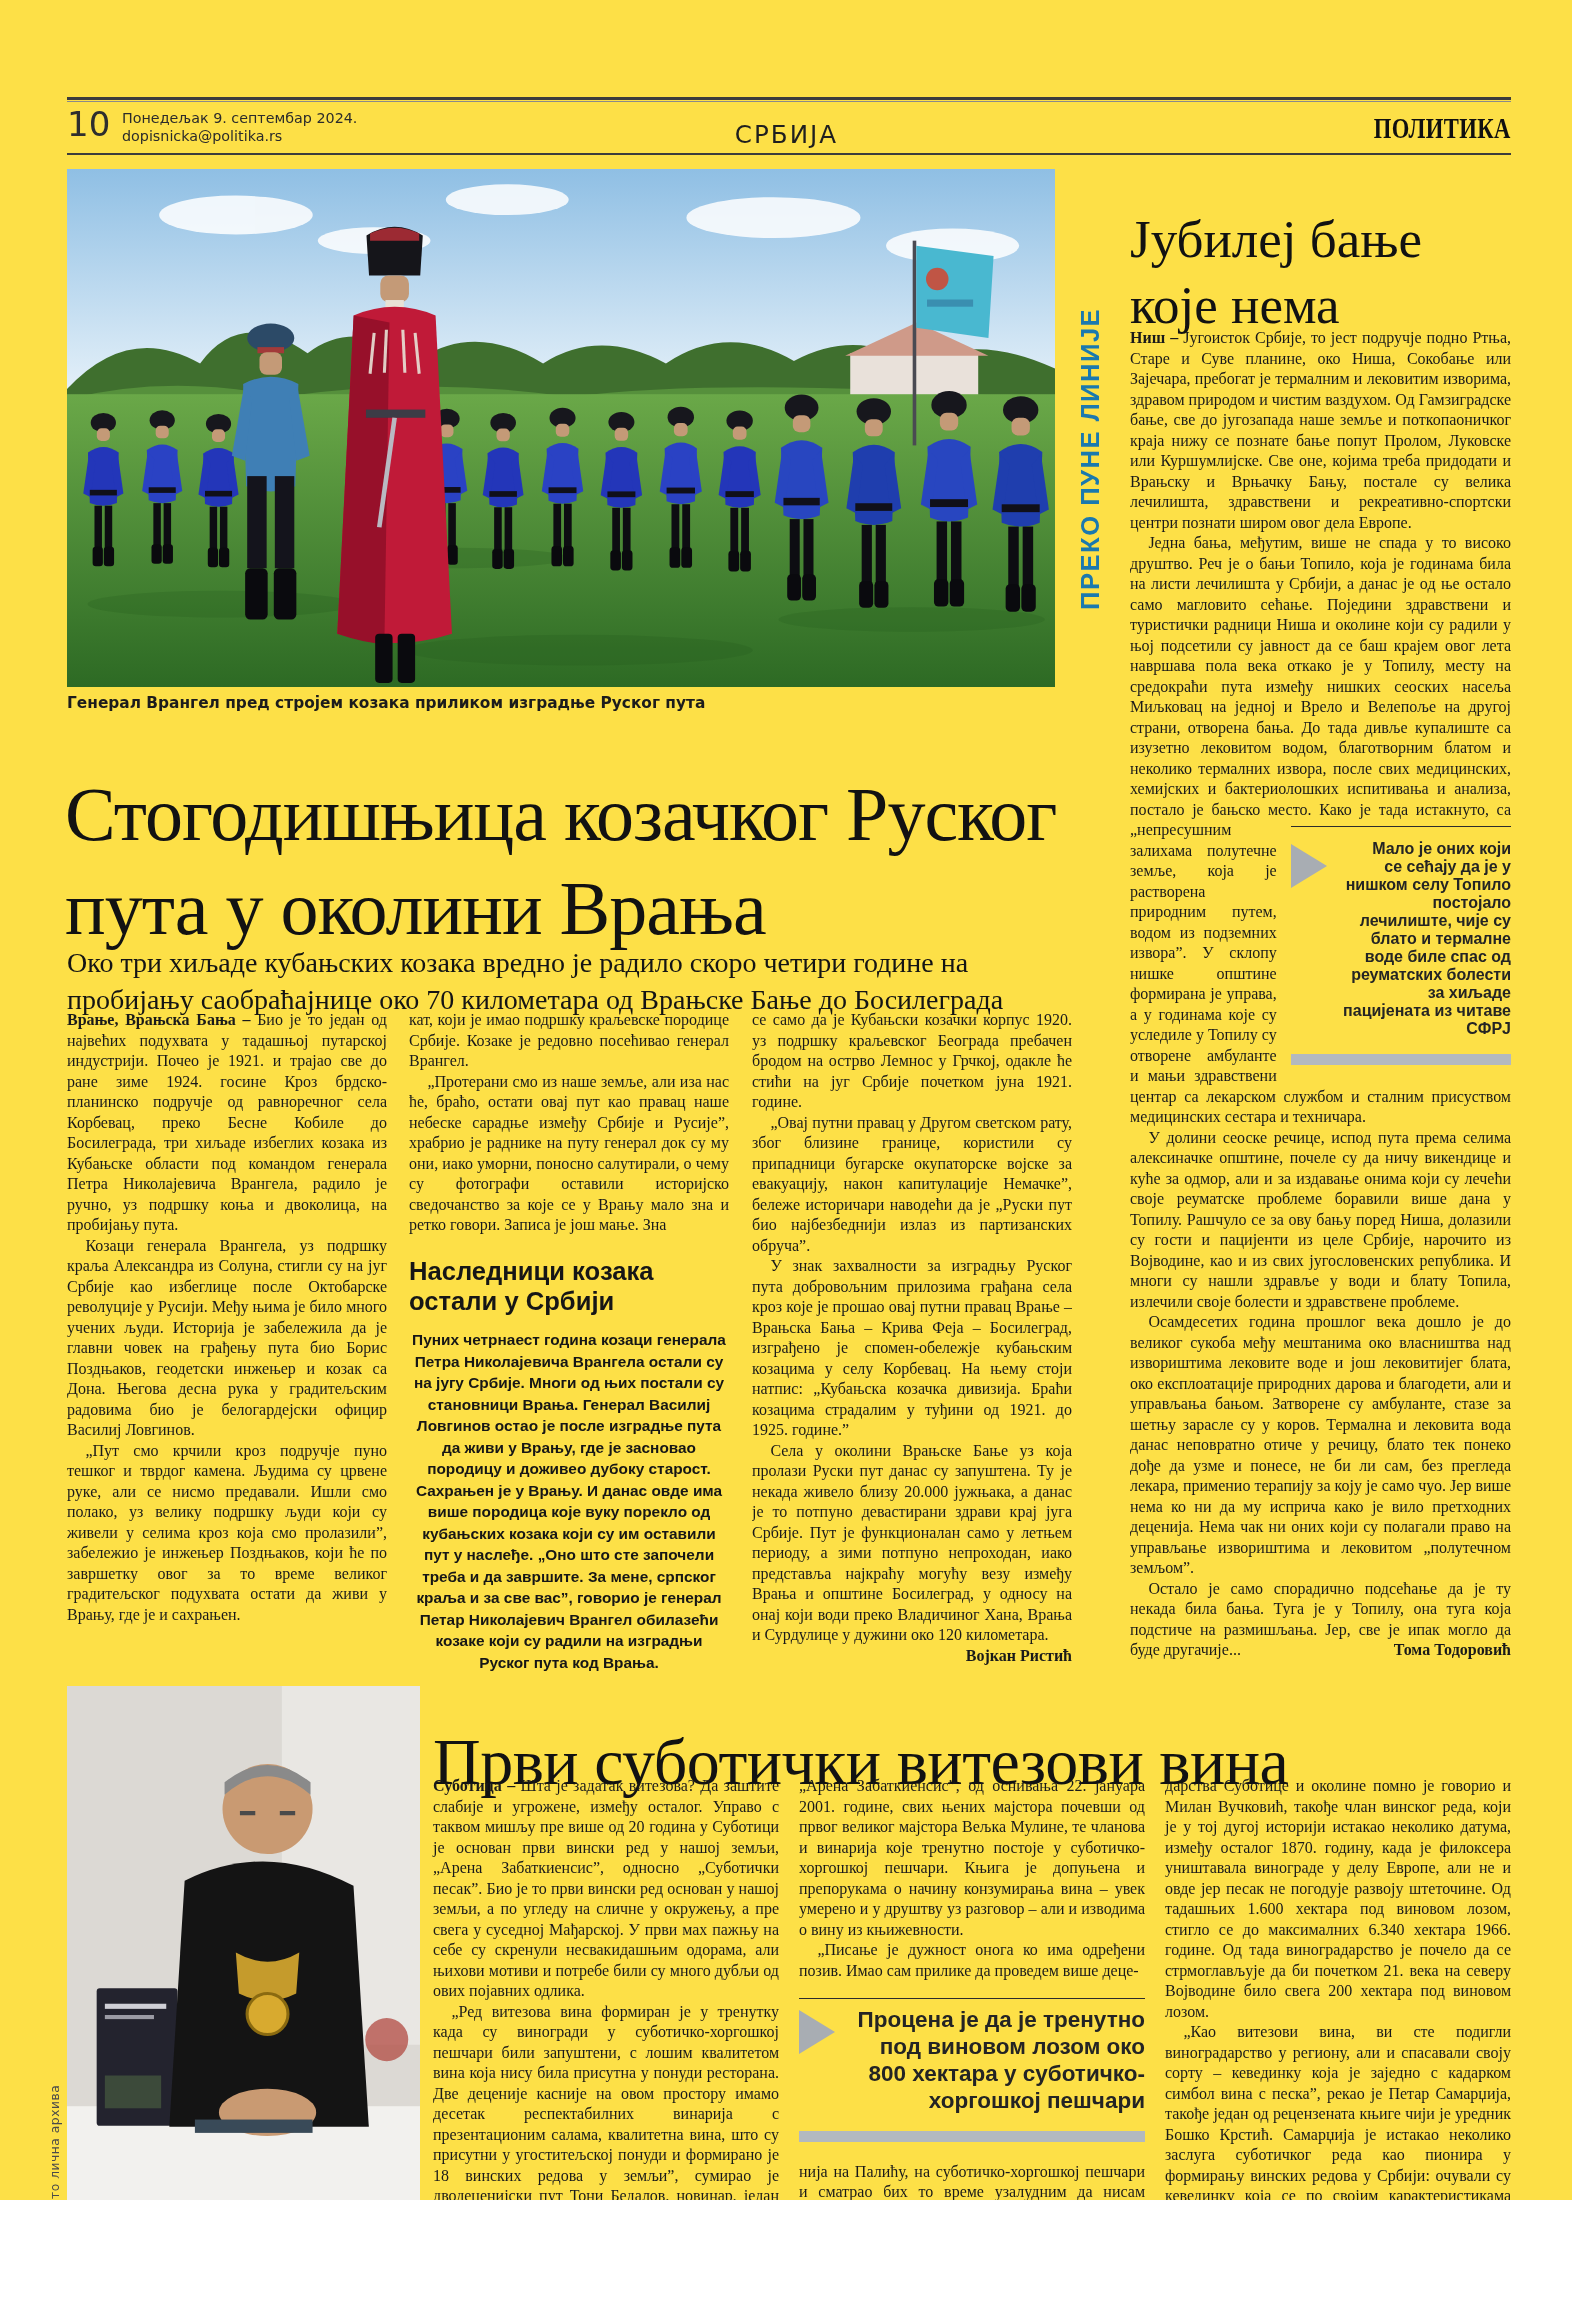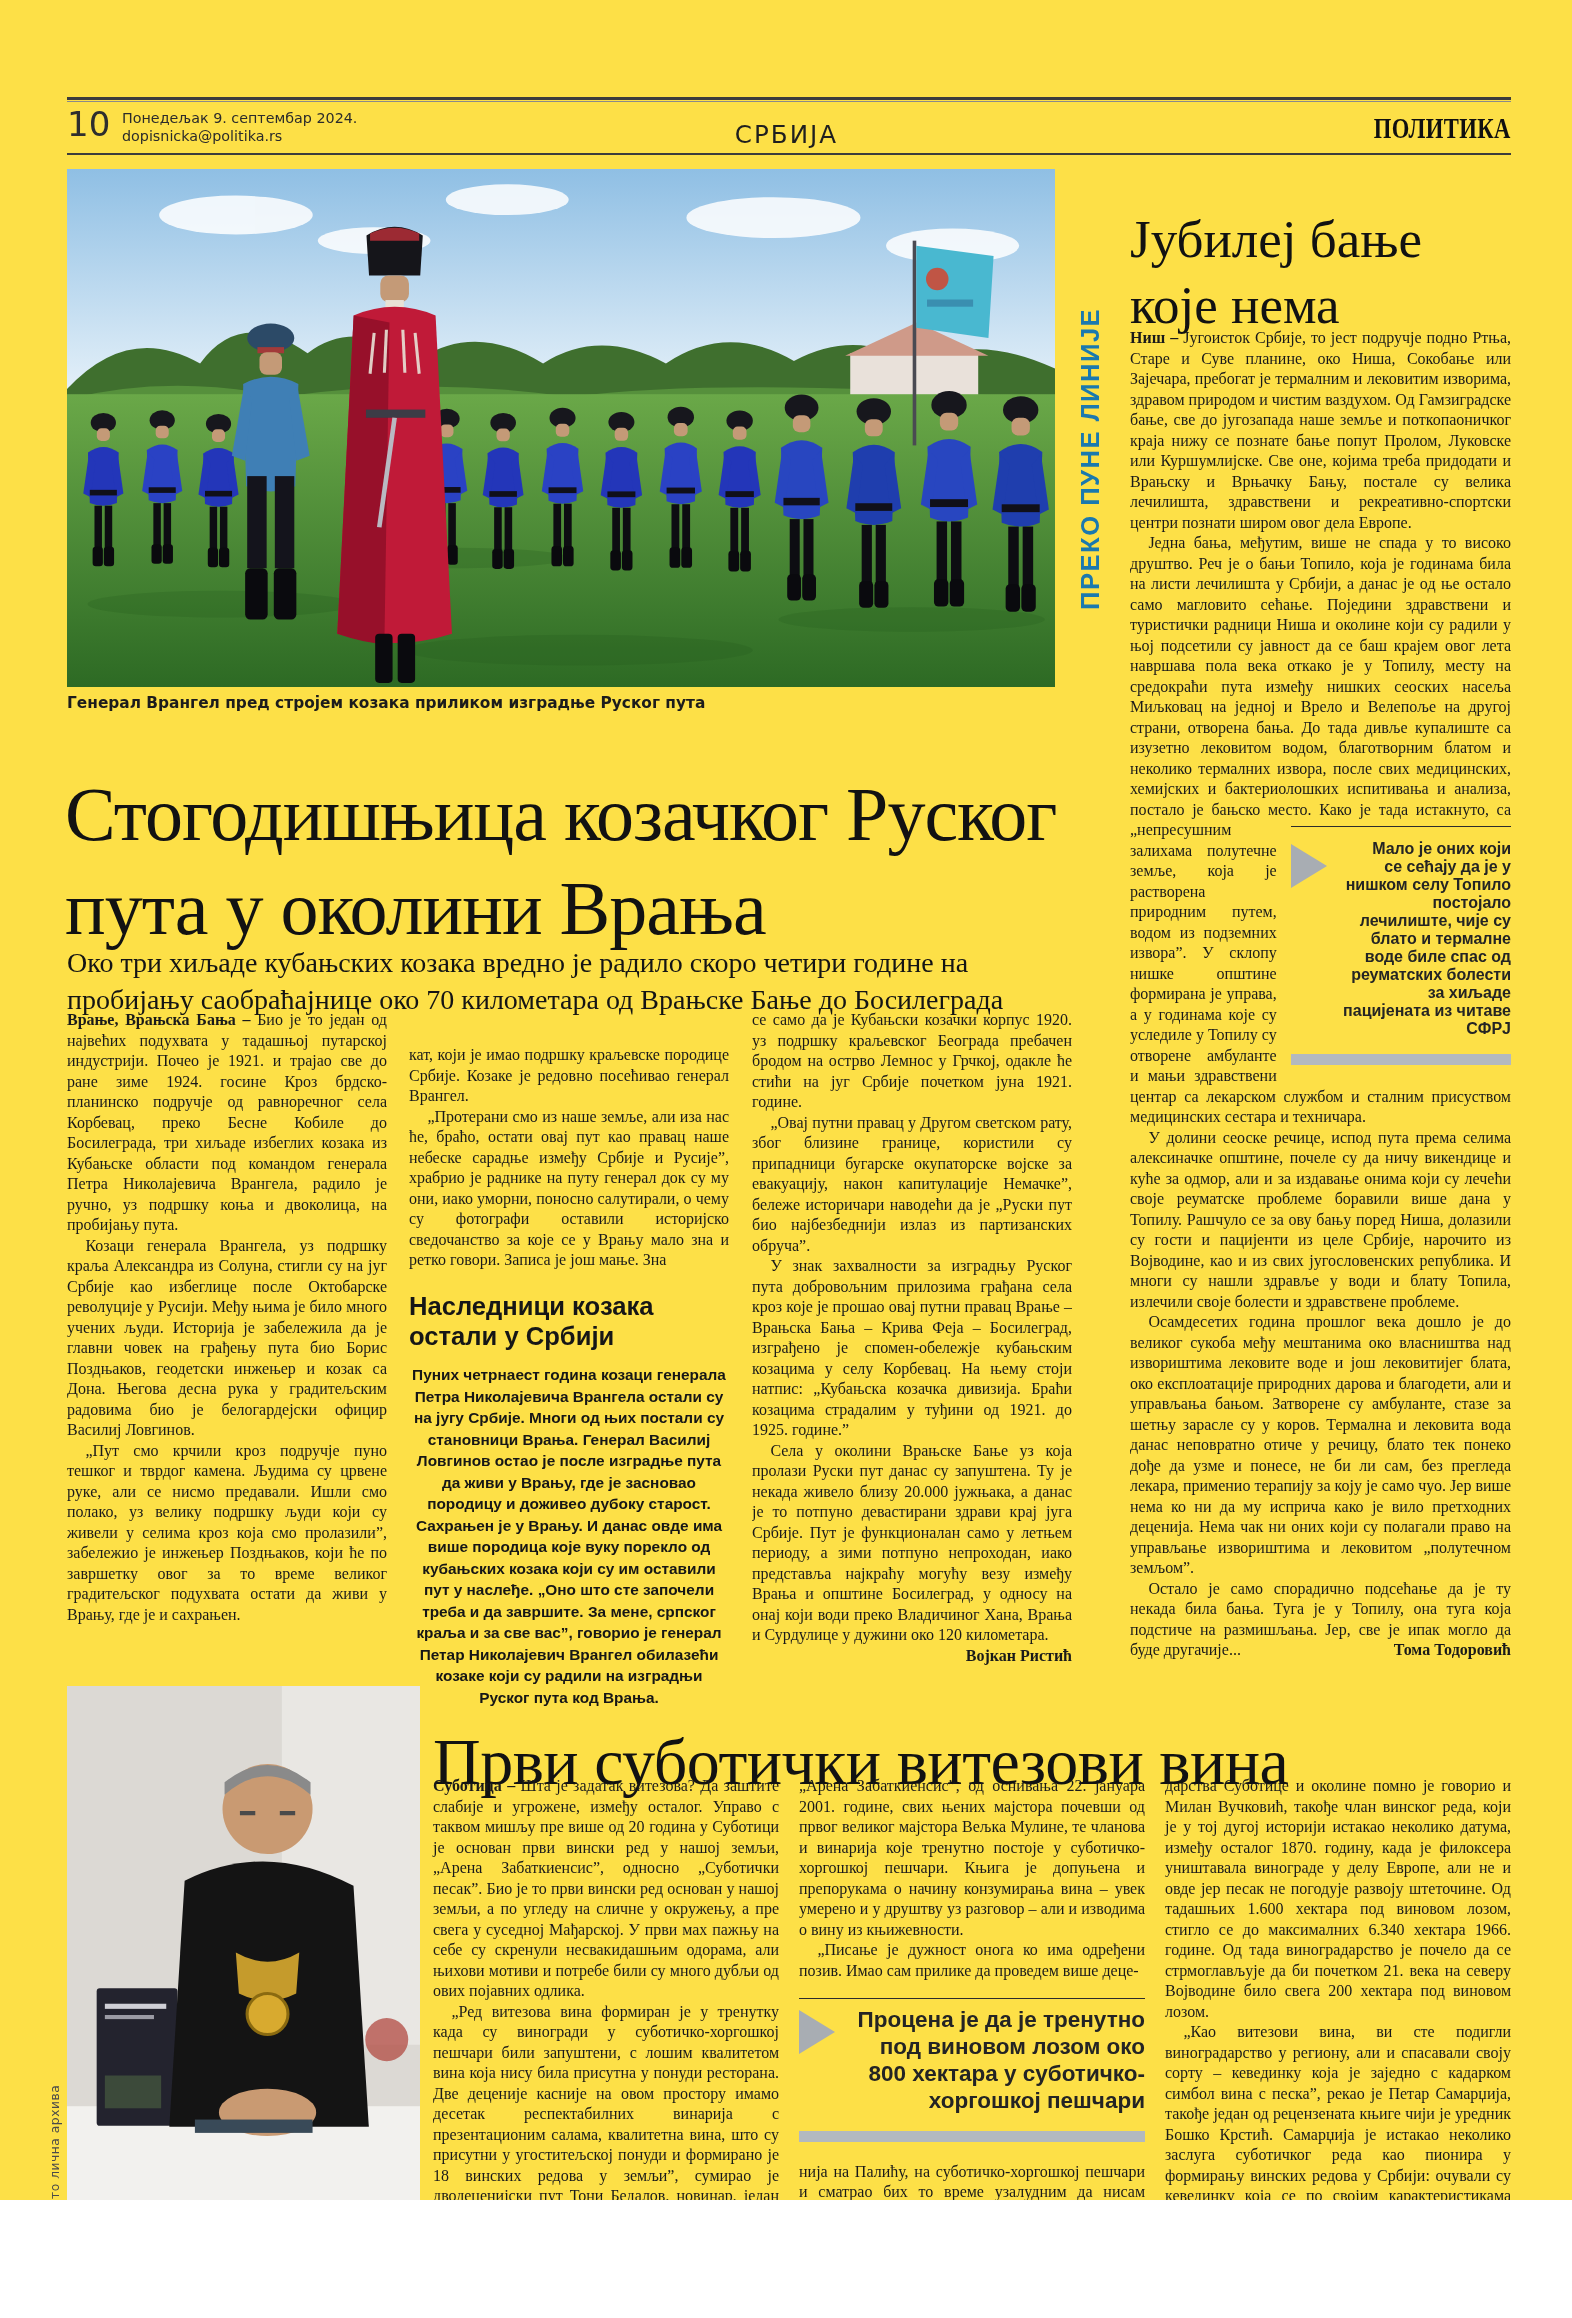--- a/index.html
+++ b/index.html
@@ -19,21 +19,21 @@
   
   .main-photo{position:absolute;left:67px;top:169px;width:988px;height:518px;}
   .main-caption{position:absolute;left:67px;top:694px;width:988px;
                 font:700 15.4px "DejaVu Sans",sans-serif;color:#1c1c1c;}
   .headline{position:absolute;left:65px;top:716px;width:1029px;
             font:400 76px/94px "Liberation Serif",serif;letter-spacing:-1px;color:#121212;}
   .deck{position:absolute;left:67px;top:916px;width:1019px;
         font:400 28px/37px "Liberation Serif",serif;color:#141414;}
   .col{position:absolute;top:1010px;width:320px;height:666px;overflow:hidden;
        font:400 16px/20.5px "Liberation Serif",serif;text-align:justify;}
-  #mcol1{left:67px;} #mcol2{left:409px;margin-top:35px;} #mcol3{left:752px;}
+  #mcol1{left:67px;} #mcol2{left:409px;} #mcol3{left:752px;}
   .col p,.wcol p,.sb-body p{margin:0;text-indent:18.4px;}
   p.cont{text-indent:0;}
   .lead{font-weight:700;}
   .byline-fl{float:right;font-weight:700;}
   
   .inset-box{margin-top:20.5px;}
   .inset-box h3{margin:0 0 13.3px;font:700 25.6px/30px "Liberation Sans",sans-serif;color:#161616;text-align:left;}
   .inset-box p{font:700 15.4px/21.5px "Liberation Sans",sans-serif;text-align:center;text-indent:0;color:#161616;}
   
   .kicker{position:absolute;left:1076px;top:610px;width:457px;transform:rotate(-90deg);

